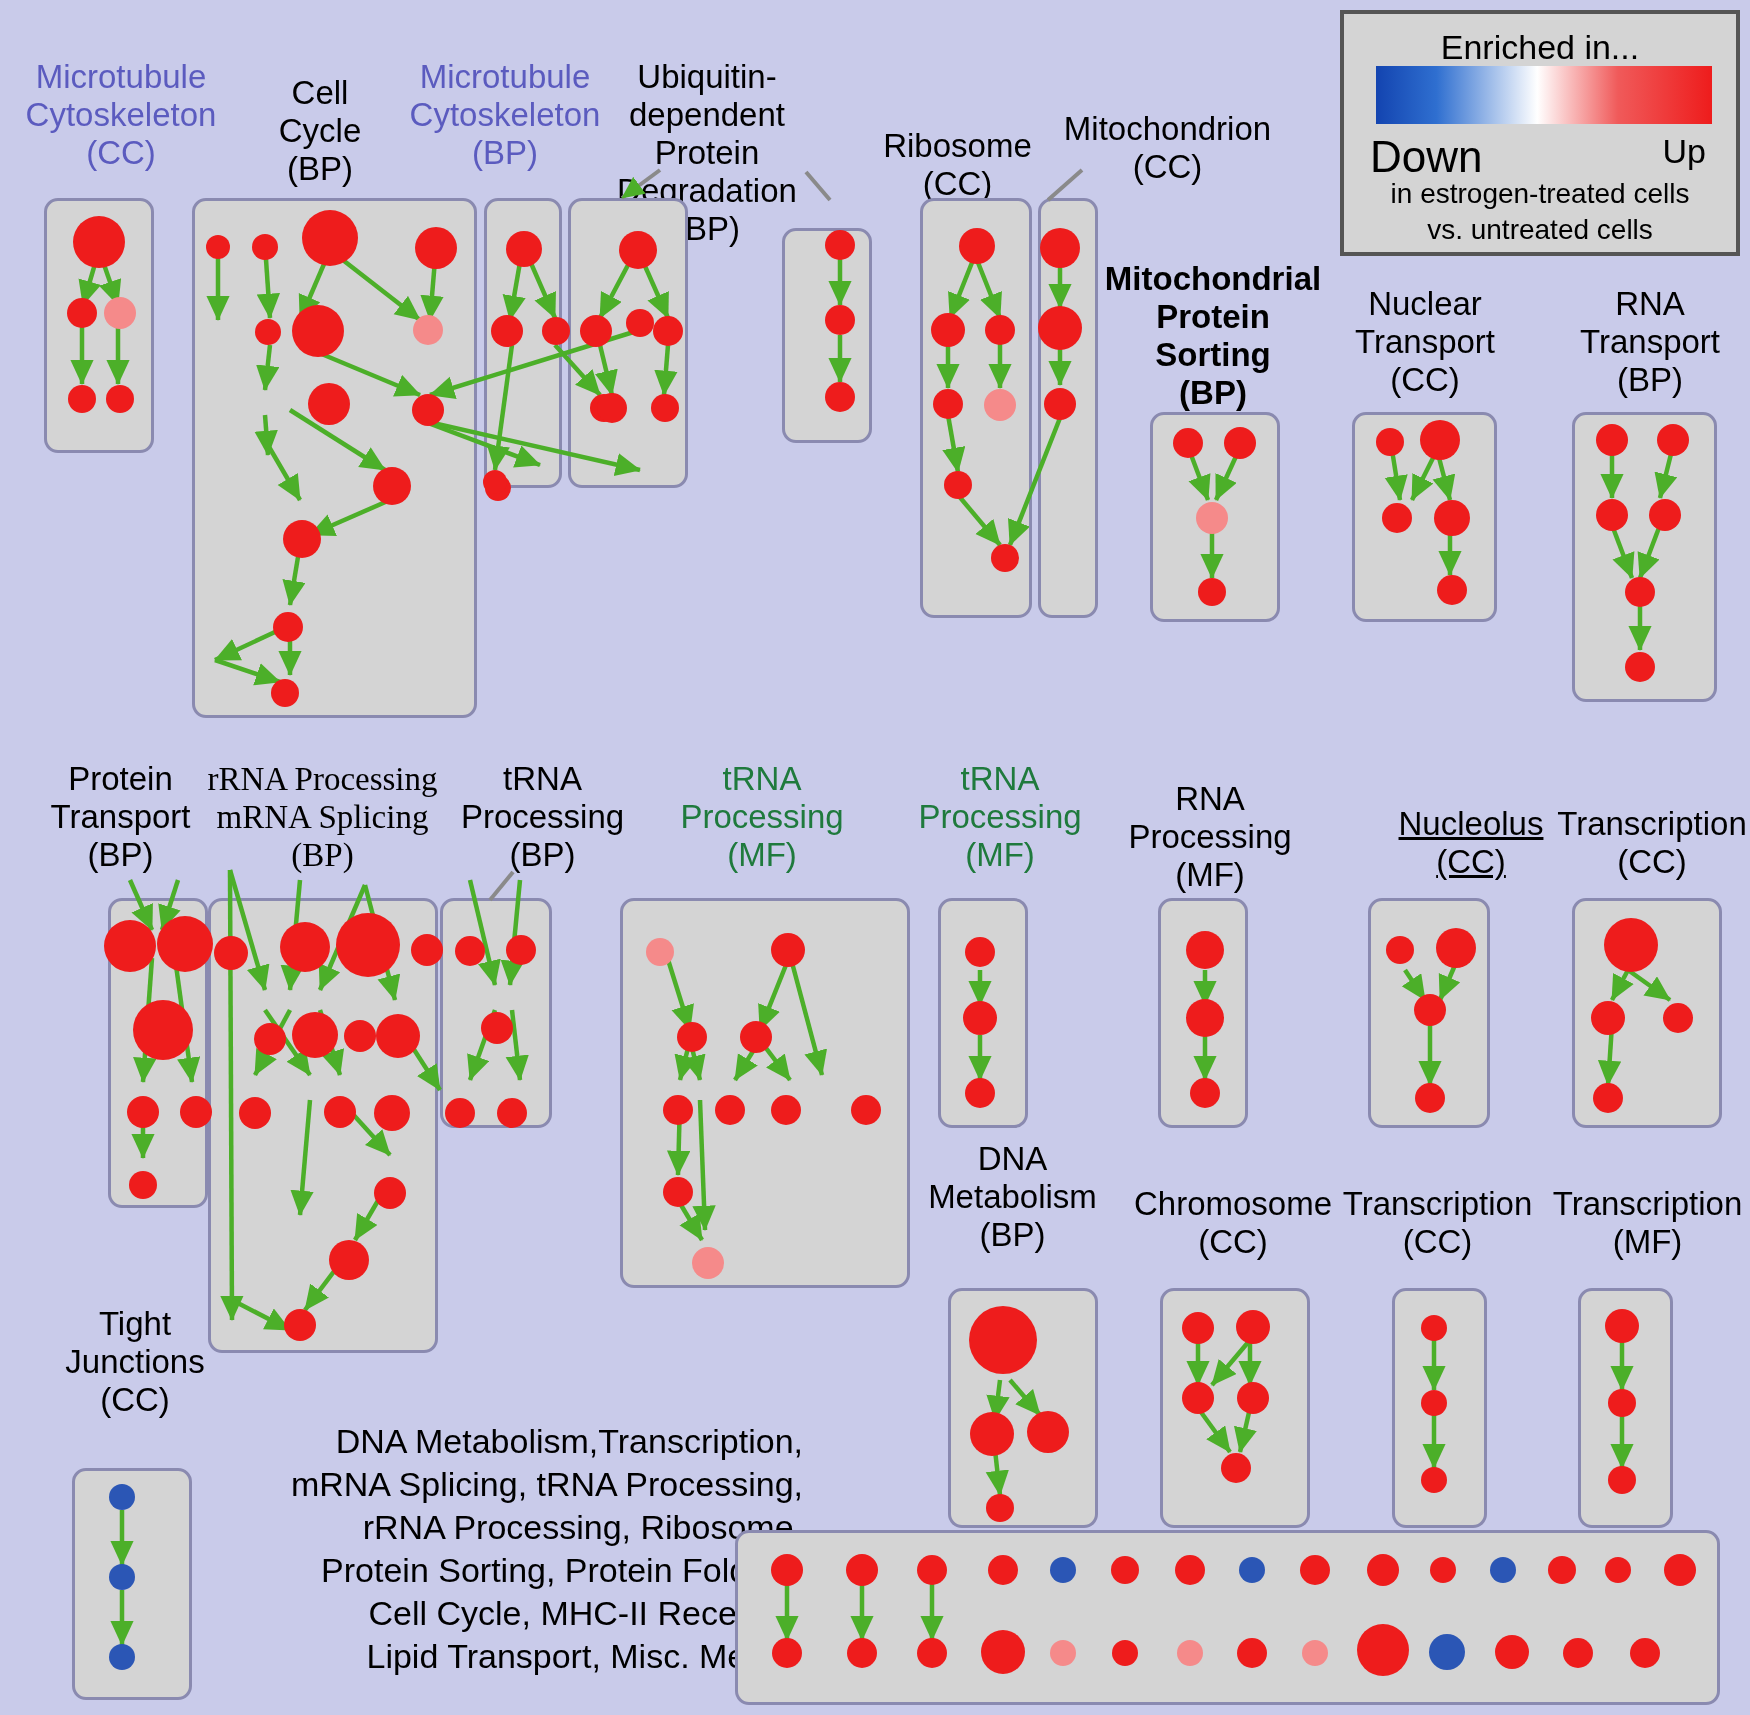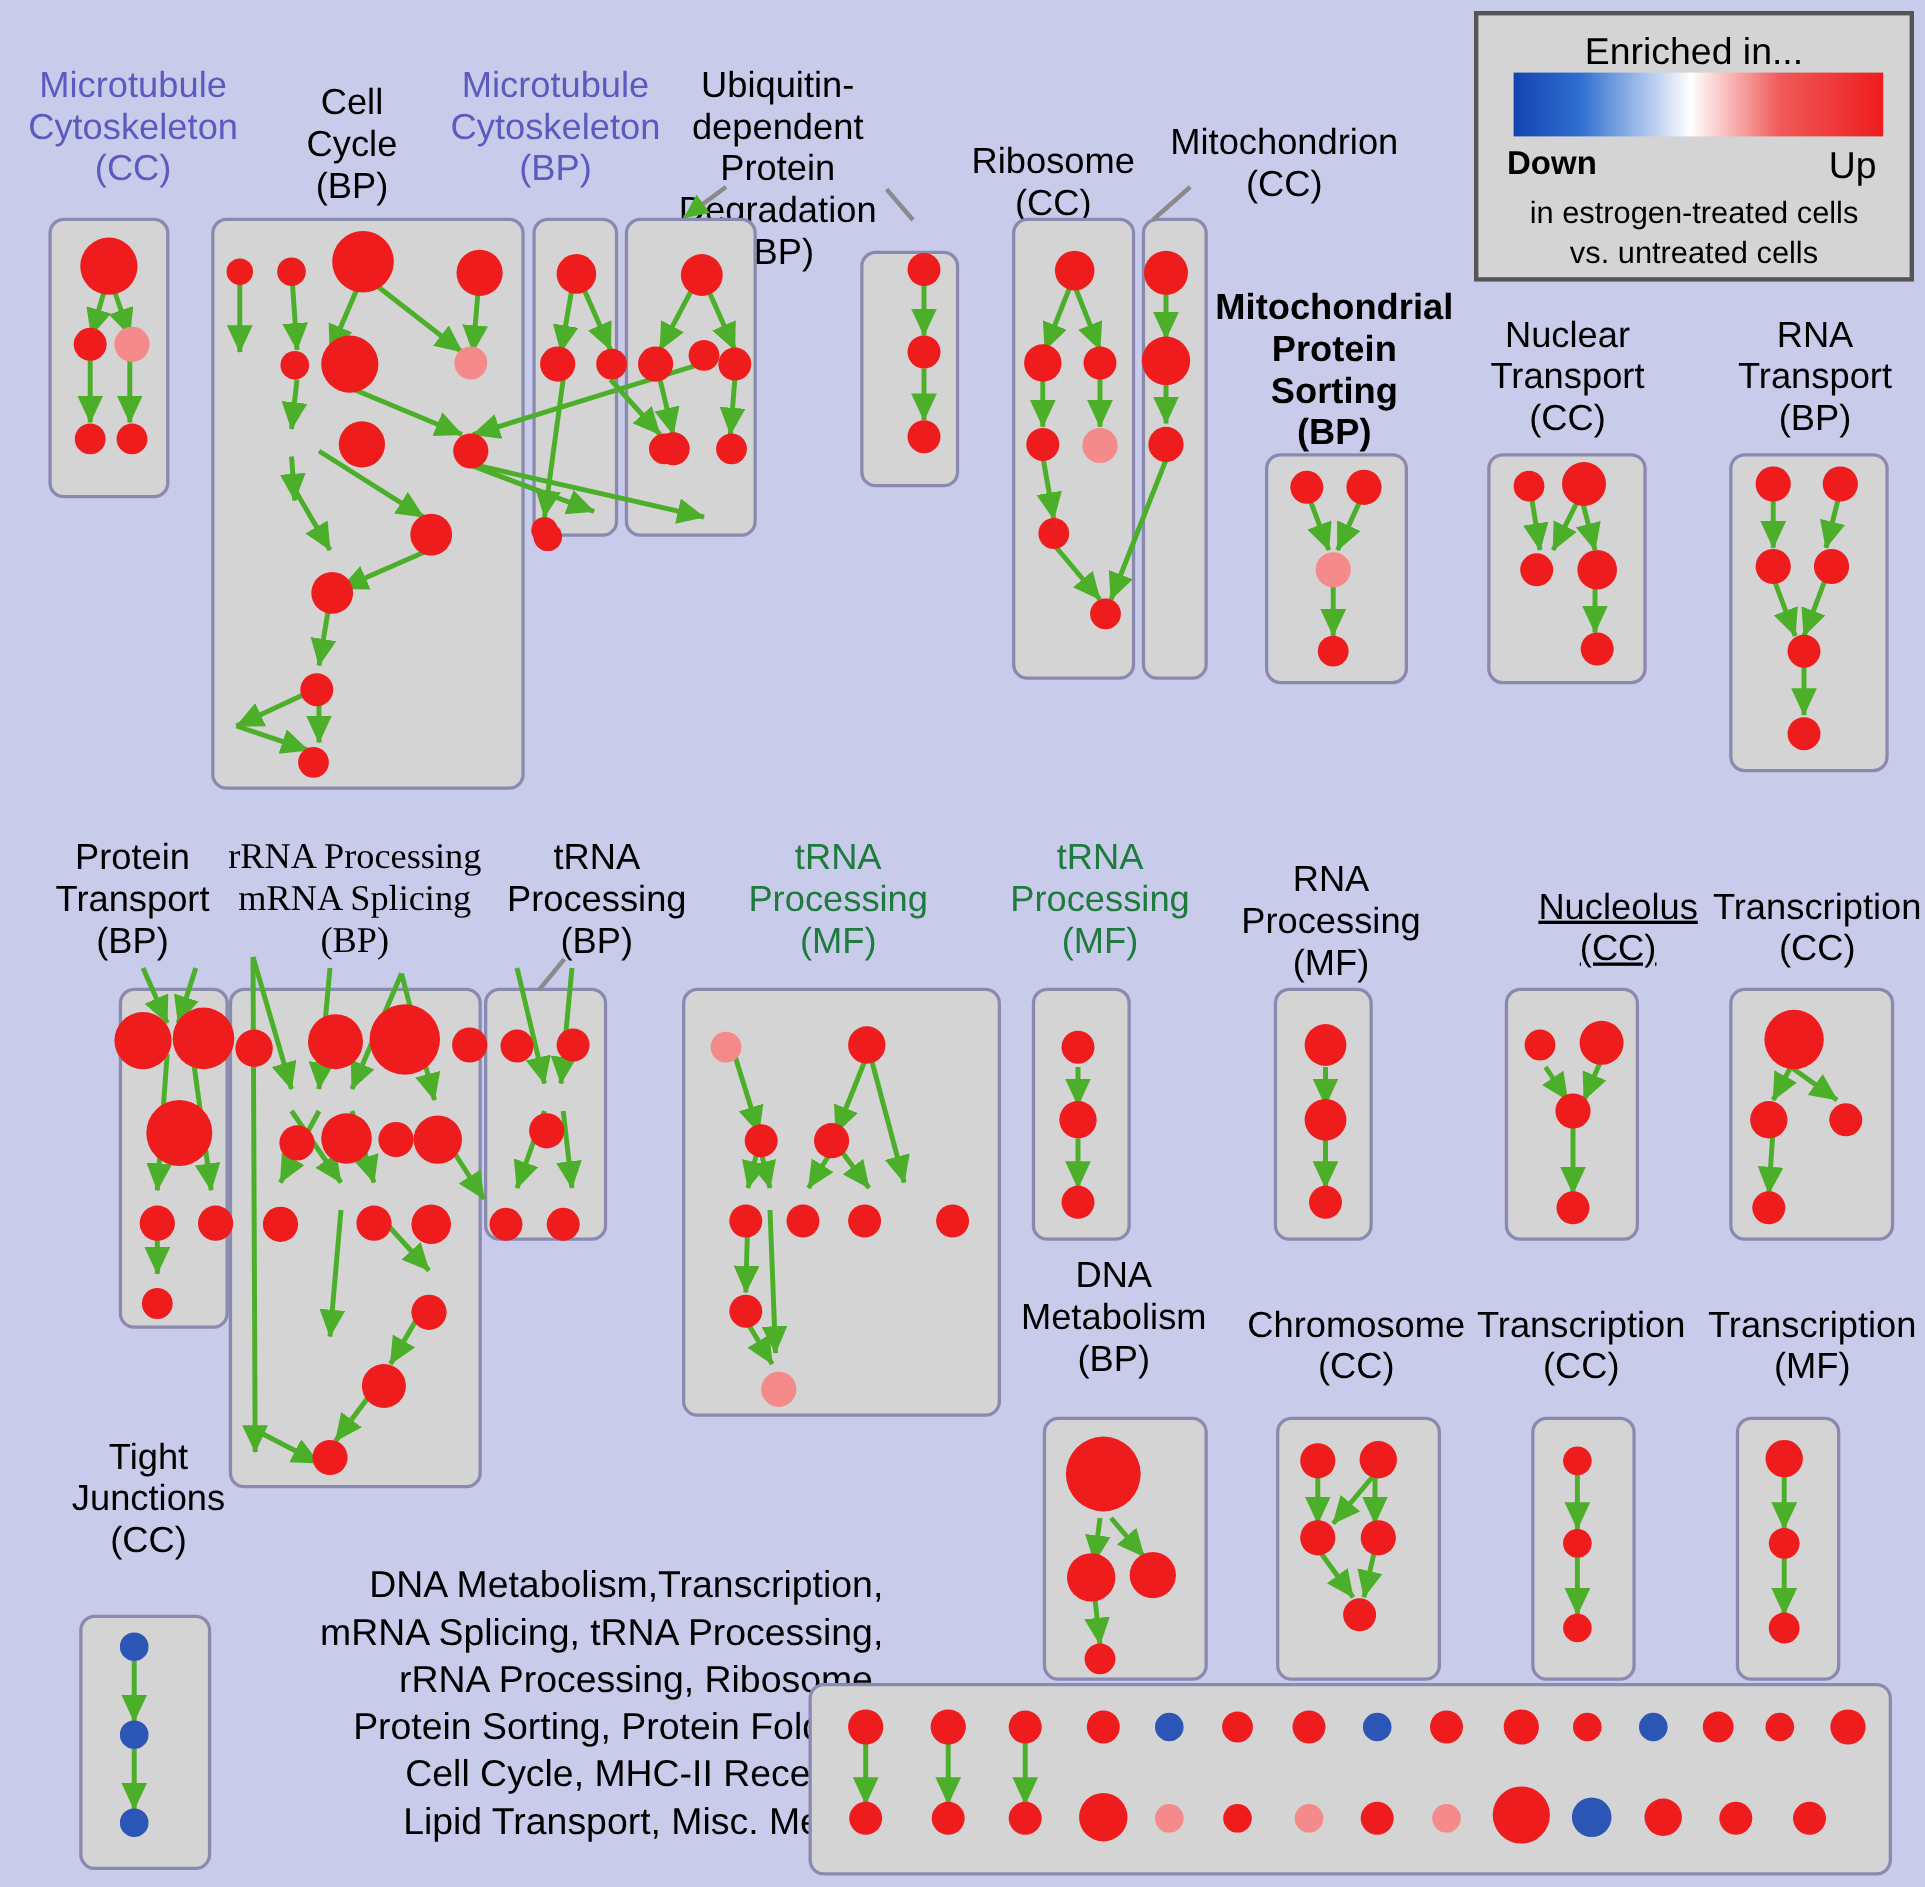--- a/index.html
+++ b/index.html
@@ -36,21 +36,21 @@
   }
   .legend-title{
     position:absolute;width:100%;text-align:center;
     font-size:34px;color:#000;top:14px;
   }
   .legend-bar{
     position:absolute;
     left:42px;top:62px;width:480px;height:74px;
     background:linear-gradient(to right,#1344b0 0%,#2f6fd0 18%,#ffffff 48%,#f05a5a 72%,#ee1c1c 100%);
   }
-  .legend-down{position:absolute;left:40px;top:144px;font-size:30px;font-weight:bold;}
+  .legend-down{position:absolute;left:40px;top:144px;font-size:44px;}
   .legend-up{position:absolute;right:44px;top:144px;font-size:34px;}
   .legend-sub{
     position:absolute;left:0;top:190px;width:100%;
     text-align:center;font-size:28px;line-height:36px;white-space:pre-line;
   }
   .bigtext{
     position:absolute;
     font-size:34px;
     line-height:43px;
     color:#000;

